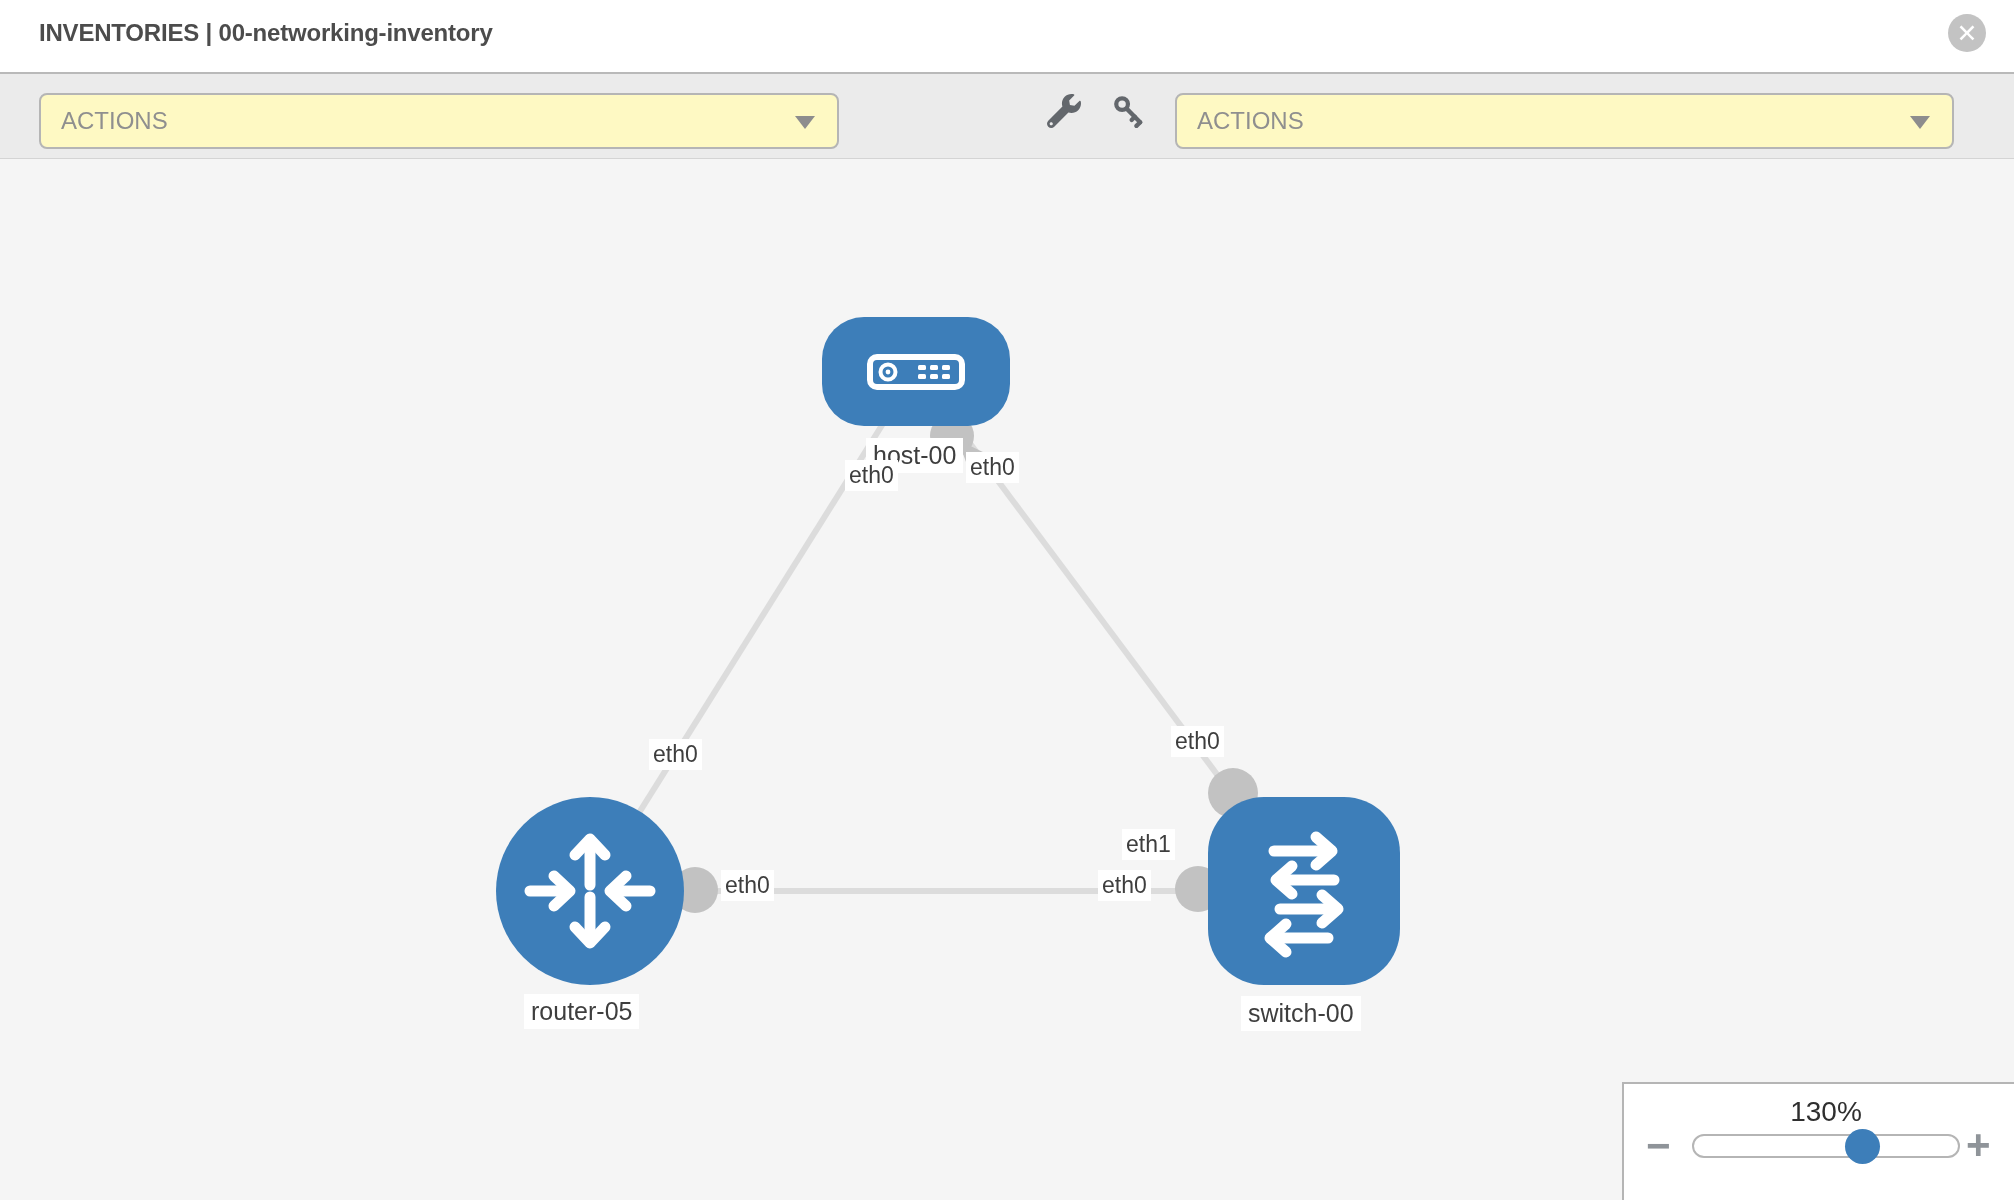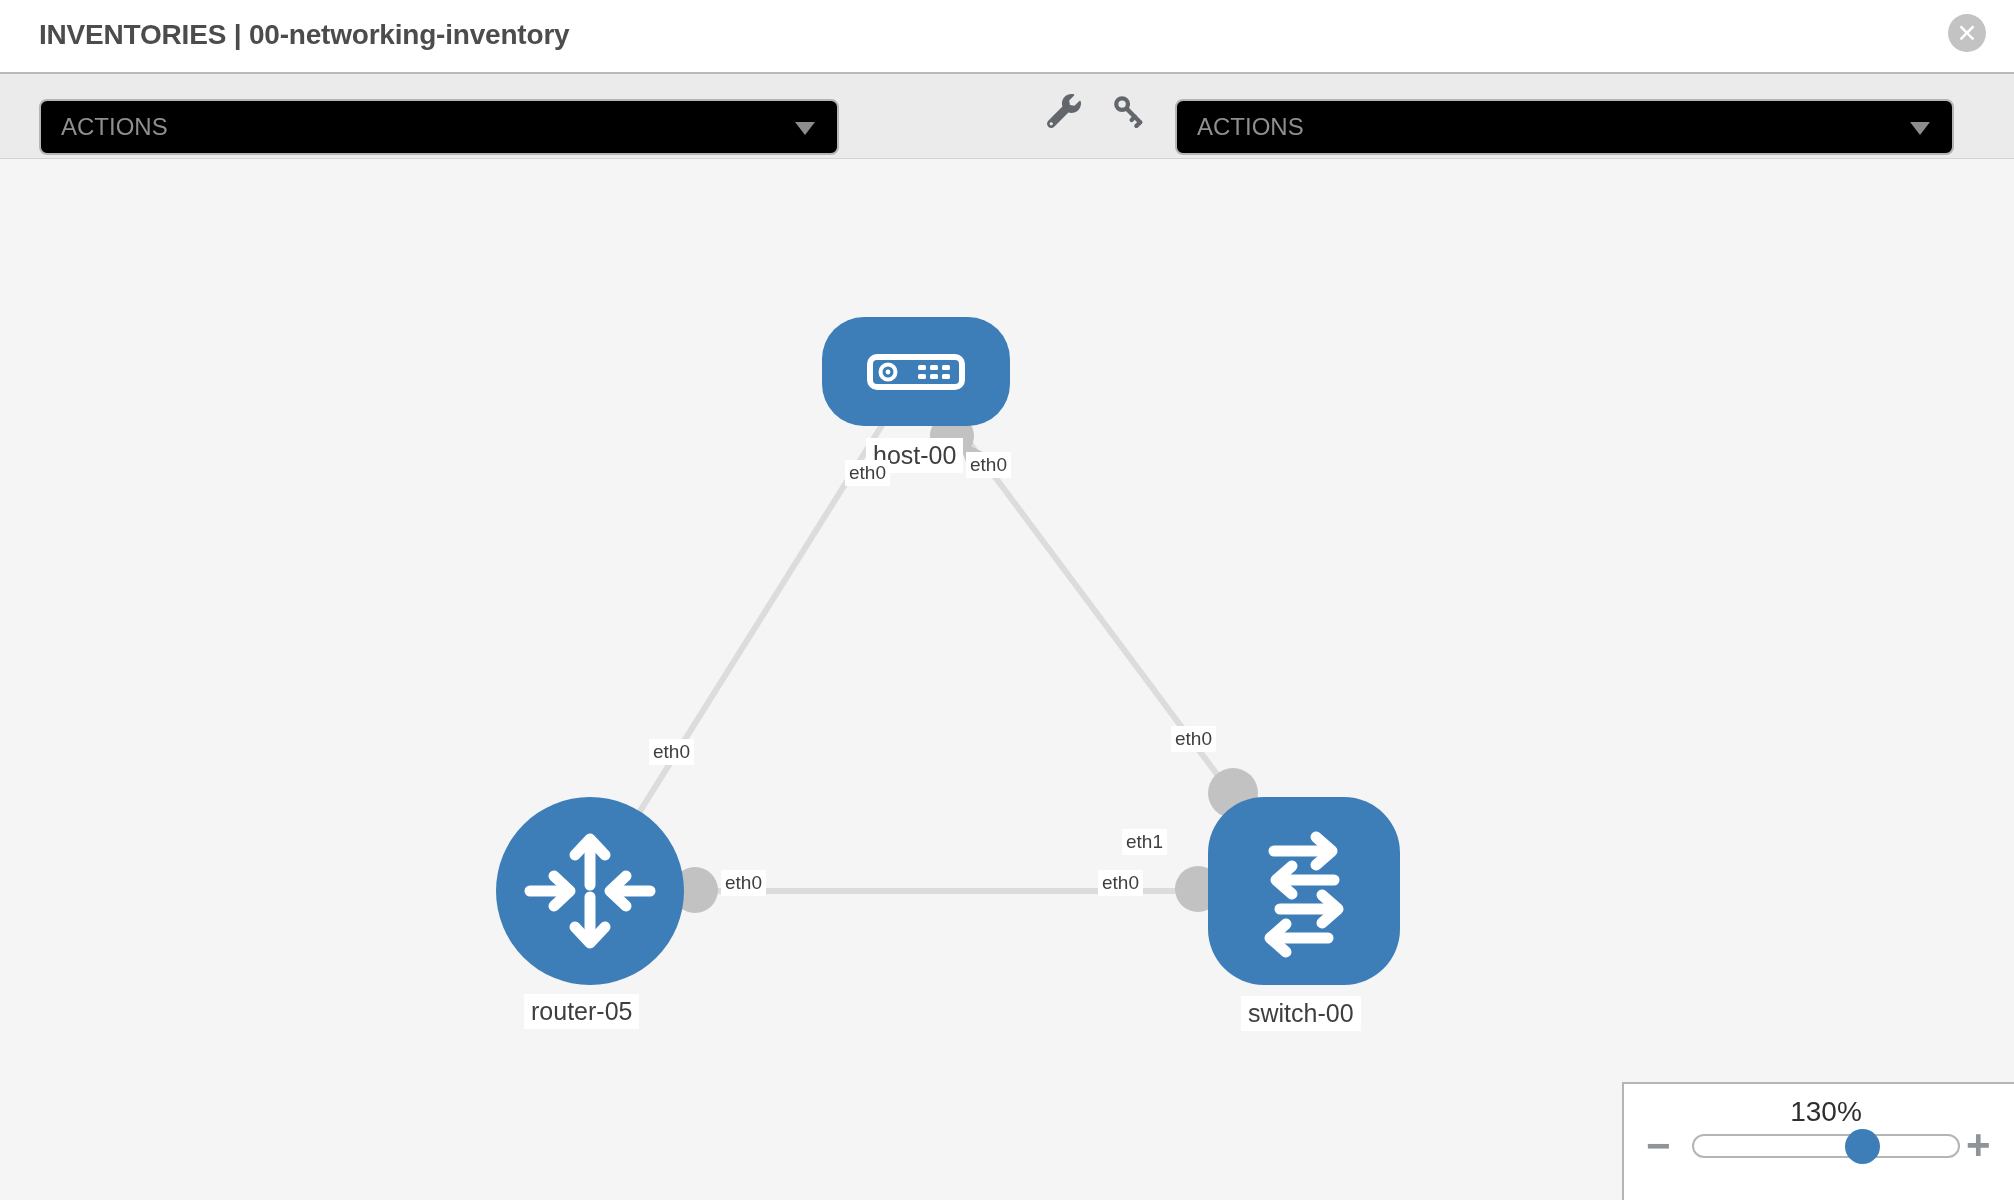--- a/index.html
+++ b/index.html
@@ -6,30 +6,30 @@
     --node_blue:#3d7eb9; --link_gray:#dcdcdc; --interface_gray:#c2c2c2;
     --canvas_bg:#f5f5f5; --toolbar_bg:#ebebeb; --chip_text:#3e3e3e;
     --muted_text:#8f8f8f; --icon_gray:#63676c; --border_gray:#b5b5b5;
   }
   *{margin:0;padding:0;box-sizing:content-box;}
   html,body{width:2014px;height:1200px;overflow:hidden;background:#fff;
     font-family:"Liberation Sans","DejaVu Sans",sans-serif;position:relative;}
 
   
   .header{position:absolute;top:0;left:0;width:2014px;height:72px;background:#fff;}
-  .header-title{position:absolute;left:39px;top:19px;font-size:28px;font-weight:700;
+  .header-title{position:absolute;left:39px;top:19px;font-size:24px;font-weight:700;
     color:#4c4c4c;letter-spacing:-0.2px;white-space:nowrap;}
   .close-btn{position:absolute;right:28px;top:14px;width:38px;height:38px;border-radius:50%;
     background:#c3c3c3;color:#fff;text-align:center;line-height:38px;font-size:25px;
     font-weight:700;cursor:pointer;user-select:none;}
 
   
   .toolbar{position:absolute;top:72px;left:0;width:2014px;height:84px;background:var(--toolbar_bg);
     border-top:2px solid #b9b9b9;border-bottom:1px solid #d4d4d4;}
-  .dropdown{position:absolute;top:25px;height:52px;background:#000000;border:2px solid var(--border_gray);
+  .dropdown{position:absolute;top:19px;height:52px;background:#fef9c3;border:2px solid var(--border_gray);
     border-radius:8px;font-size:24px;color:var(--muted_text);line-height:52px;padding-left:20px;
     cursor:pointer;}
   .dropdown.actions{left:39px;width:776px;}
   .dropdown.search{left:1175px;width:755px;}
   .caret{position:absolute;right:22px;top:21px;width:0;height:0;
     border-left:10px solid transparent;border-right:10px solid transparent;
     border-top:13px solid #8d8d8d;}
   .tool-btn{position:absolute;width:36px;height:36px;top:20px;cursor:pointer;}
   .tool-btn.wrench{left:1047px;}
   .tool-btn.key{left:1112px;}
@@ -37,21 +37,21 @@
   
   .canvas{position:absolute;top:159px;left:0;width:2014px;height:1041px;background:var(--canvas_bg);padding-left:12px;}
   .links-layer{position:absolute;left:0;top:0;}
   .node{position:absolute;background:var(--node_blue);display:flex;align-items:center;
     justify-content:center;cursor:pointer;}
   .node.host{left:822px;top:158px;width:188px;height:109px;border-radius:42px;}
   .node.router{left:496px;top:638px;width:188px;height:188px;border-radius:50%;}
   .node.switch{left:1208px;top:638px;width:192px;height:188px;border-radius:56px;}
   .chip{position:absolute;background:#fff;color:var(--chip_text);white-space:nowrap;}
   .chip.node-label{font-size:25px;padding:3px 7px;}
-  .chip.if-label{font-size:19px;padding:2px 4px;}
+  .chip.if-label{font-size:23px;padding:2px 4px;}
   .chip.host-label{left:866px;top:279px;}
   .chip.router-label{left:524px;top:835px;}
   .chip.switch-label{left:1241px;top:837px;}
   .chip.if-host-left{left:845px;top:301px;}
   .chip.if-host-right{left:966px;top:293px;}
   .chip.if-router-top{left:649px;top:580px;}
   .chip.if-router-right{left:721px;top:711px;}
   .chip.if-switch-top{left:1171px;top:567px;}
   .chip.if-occluded{left:1098px;top:711px;}
   .chip.if-switch-left{left:1122px;top:670px;}

